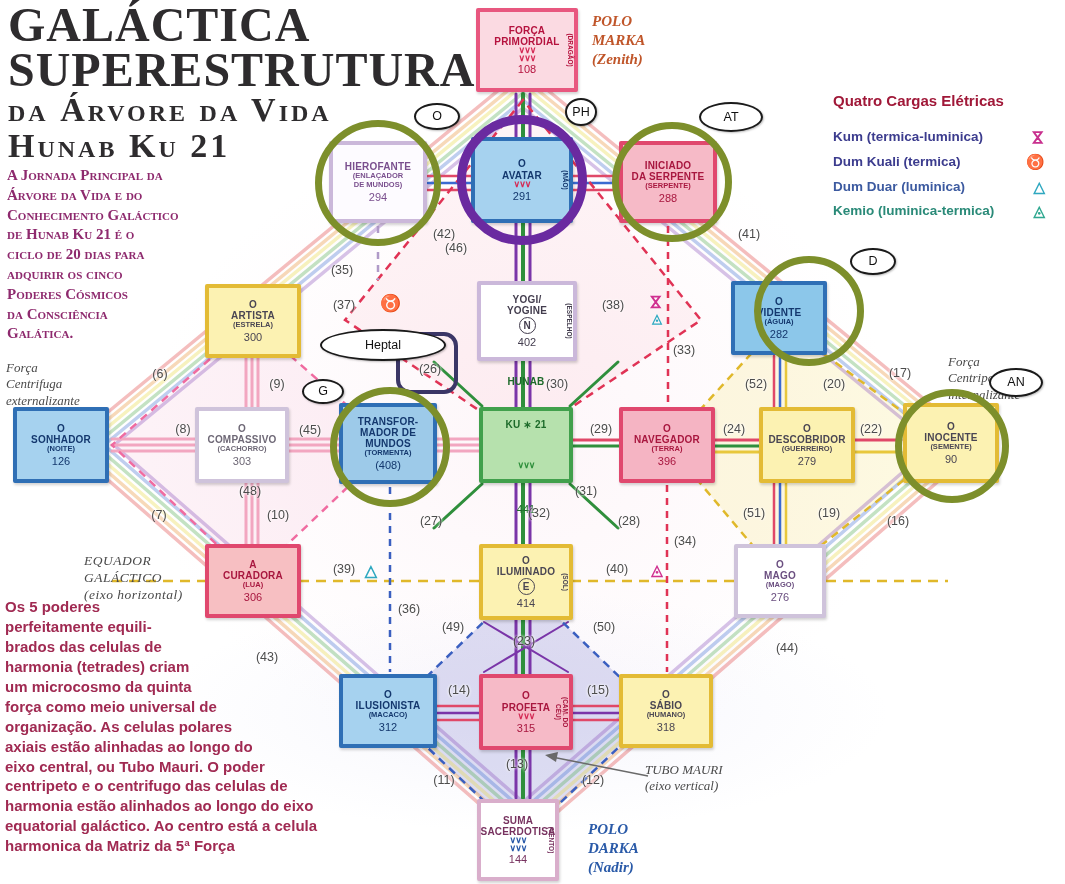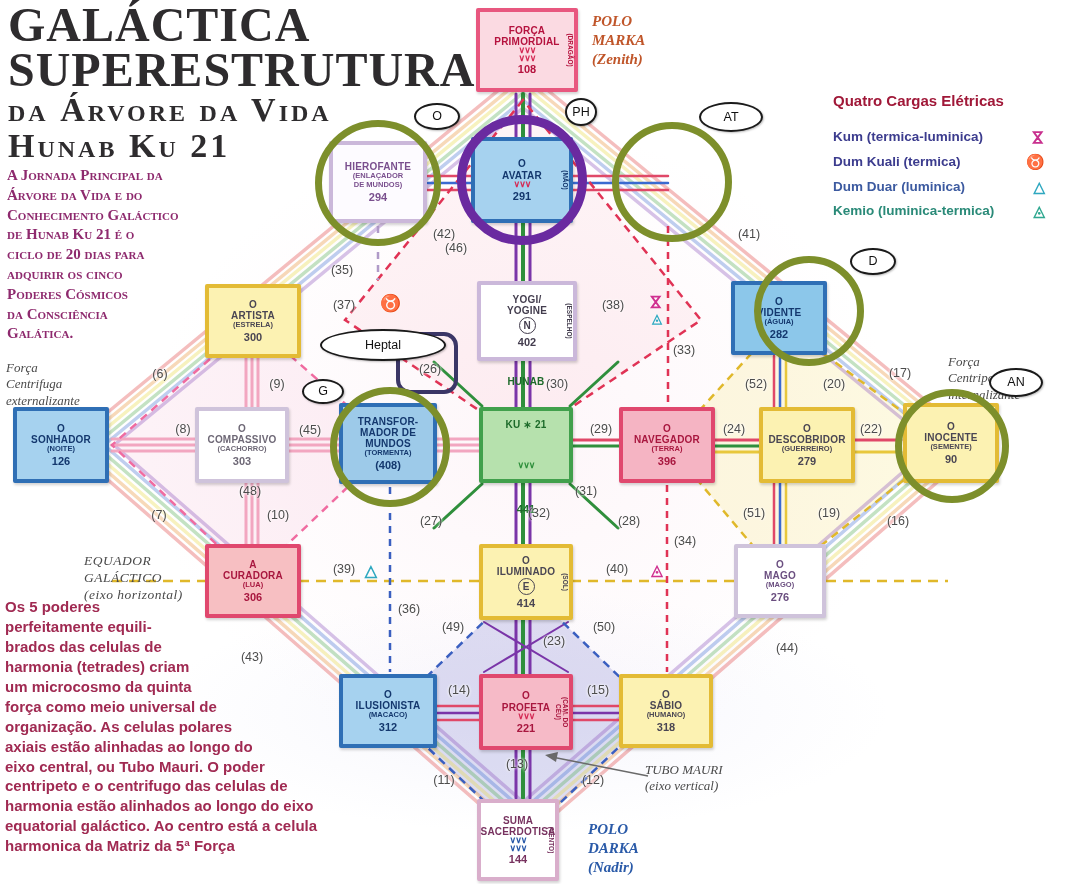--- a/index.html
+++ b/index.html
@@ -29,21 +29,21 @@
   #paragraph{position:absolute;left:5px;top:597px;width:345px;margin:0;z-index:3;font-size:15px;font-weight:600;
     line-height:1.33;color:#a02a52;white-space:pre-line}
   #nota{position:absolute;right:4px;top:800px;width:380px;z-index:3;text-align:right;font-family:"Liberation Serif",serif;
     font-style:italic;font-weight:600;font-size:15.5px;line-height:1.35;color:#b01545;white-space:pre-line}
   #overlay{position:absolute;inset:0;z-index:5}
   .node{position:absolute;border:4px solid;border-radius:2px;display:flex;flex-direction:column;align-items:center;
     justify-content:center;text-align:center;z-index:5;box-shadow:1px 2px 3px rgba(0,0,0,.18);padding:1px;box-sizing:border-box}
   .n-line{font-weight:bold;font-size:10px;line-height:1.12;letter-spacing:.2px}
   .n-glyph{font-weight:bold;font-size:9px;line-height:.85;letter-spacing:-1px}
   .n-sub{font-size:7.5px;line-height:1.18;font-weight:600}
-  .n-num{font-weight:bold;font-size:11px;margin-top:1px}
+  .n-num{font-weight:normal;font-size:11px;margin-top:1px}
   .n-circ{width:15px;height:15px;border:1.5px solid currentColor;border-radius:50%;font-size:10px;font-weight:bold;
     display:flex;align-items:center;justify-content:center;margin:1px 0}
   .n-side{position:absolute;right:0;top:50%;transform:translateY(-50%);writing-mode:vertical-rl;font-size:6.5px;font-weight:bold}
   .conn{position:absolute;transform:translate(-50%,-50%);font-size:12.5px;color:#4c4c4c;z-index:6;white-space:nowrap;
     text-shadow:0 0 3px #fff,0 0 3px #fff}
   .callout{position:absolute;background:#fff;border:2px solid #1a1a1a;border-radius:50%;display:flex;align-items:center;
     justify-content:center;font-size:12.5px;color:#111;z-index:9;box-shadow:1px 1px 2px rgba(0,0,0,.25);box-sizing:border-box}
   .ring{position:absolute;border-radius:50%;z-index:7;pointer-events:none;box-sizing:border-box}
   .dsym{position:absolute;transform:translate(-50%,-50%);font-weight:bold;z-index:6;text-shadow:0 0 2px #fff}
 </style>
@@ -200,20 +200,26 @@
         <div class="n-sub">DE MUNDOS)</div>
         <div class="n-num">294</div>
       </div>
       <div class="node" style="left: 471px; top: 137px; width: 102px; height: 86px; border-color: rgb(47, 111, 181); background: rgb(166, 210, 239); color: rgb(20, 56, 110);">
         <div class="n-line">O</div>
         <div class="n-line">AVATAR</div>
         <div class="n-glyph" style="color: rgb(212, 42, 85);">∨∨∨</div>
         <div class="n-num">291</div>
         <div class="n-side">(MÃO)</div>
       </div>
+      <div class="node" style="left: 619px; top: 141px; width: 98px; height: 82px; border-color: rgb(224, 72, 110); background: rgb(246, 186, 199); color: rgb(168, 23, 63);">
+        <div class="n-line">INICIADO</div>
+        <div class="n-line">DA SERPENTE</div>
+        <div class="n-sub">(SERPENTE)</div>
+        <div class="n-num">288</div>
+      </div>
       <div class="node" style="left: 205px; top: 284px; width: 96px; height: 74px; border-color: rgb(227, 187, 53); background: rgb(252, 242, 178); color: rgb(74, 70, 83);">
         <div class="n-line">O</div>
         <div class="n-line">ARTISTA</div>
         <div class="n-sub">(ESTRELA)</div>
         <div class="n-num">300</div>
       </div>
       <div class="node" style="left: 477px; top: 281px; width: 100px; height: 80px; border-color: rgb(203, 184, 218); background: rgb(255, 255, 255); color: rgb(67, 61, 78);">
         <div class="n-line">YOGI/</div>
         <div class="n-line">YOGINE</div>
         <div class="n-circ">N</div>
@@ -291,21 +297,21 @@
       <div class="node" style="left: 339px; top: 674px; width: 98px; height: 74px; border-color: rgb(47, 111, 181); background: rgb(166, 210, 239); color: rgb(20, 56, 110);">
         <div class="n-line">O</div>
         <div class="n-line">ILUSIONISTA</div>
         <div class="n-sub">(MACACO)</div>
         <div class="n-num">312</div>
       </div>
       <div class="node" style="left: 479px; top: 674px; width: 94px; height: 76px; border-color: rgb(224, 72, 110); background: rgb(246, 186, 199); color: rgb(168, 23, 63);">
         <div class="n-line">O</div>
         <div class="n-line">PROFETA</div>
         <div class="n-glyph" style="color: rgb(212, 42, 85);">∨∨∨</div>
-        <div class="n-num">221</div>
+        <div class="n-num">315</div>
         <div class="n-side">(CAM. DO CÉU)</div>
       </div>
       <div class="node" style="left: 619px; top: 674px; width: 94px; height: 74px; border-color: rgb(227, 187, 53); background: rgb(252, 242, 178); color: rgb(74, 70, 83);">
         <div class="n-line">O</div>
         <div class="n-line">SÁBIO</div>
         <div class="n-sub">(HUMANO)</div>
         <div class="n-num">318</div>
       </div>
       <div class="node" style="left: 477px; top: 799px; width: 82px; height: 82px; border-color: rgb(217, 174, 203); background: rgb(255, 255, 255); color: rgb(119, 50, 95);">
         <div class="n-line">SUMA</div>
@@ -342,23 +348,23 @@
       <div class="conn" style="left: 586px; top: 491px;">(31)</div>
       <div class="conn" style="left: 629px; top: 521px;">(28)</div>
       <div class="conn" style="left: 685px; top: 541px;">(34)</div>
       <div class="conn" style="left: 754px; top: 513px;">(51)</div>
       <div class="conn" style="left: 829px; top: 513px;">(19)</div>
       <div class="conn" style="left: 898px; top: 521px;">(16)</div>
       <div class="conn" style="left: 344px; top: 569px;">(39)</div>
       <div class="conn" style="left: 617px; top: 569px;">(40)</div>
       <div class="conn" style="left: 409px; top: 609px;">(36)</div>
       <div class="conn" style="left: 453px; top: 627px;">(49)</div>
-      <div class="conn" style="left: 554px; top: 641px;">(23)</div>
+      <div class="conn" style="left: 524px; top: 641px;">(23)</div>
       <div class="conn" style="left: 604px; top: 627px;">(50)</div>
-      <div class="conn" style="left: 252px; top: 657px;">(43)</div>
+      <div class="conn" style="left: 267px; top: 657px;">(43)</div>
       <div class="conn" style="left: 787px; top: 648px;">(44)</div>
       <div class="conn" style="left: 459px; top: 690px;">(14)</div>
       <div class="conn" style="left: 598px; top: 690px;">(15)</div>
       <div class="conn" style="left: 517px; top: 764px;">(13)</div>
       <div class="conn" style="left: 444px; top: 780px;">(11)</div>
       <div class="conn" style="left: 593px; top: 780px;">(12)</div>
       <div class="ring" style="left: 315px; top: 120px; width: 126px; height: 126px; border: 7px solid rgb(125, 143, 43);"></div>
       <div class="ring" style="left: 457px; top: 115px; width: 130px; height: 130px; border: 9px solid rgb(106, 42, 160);"></div>
       <div class="ring" style="left: 612px; top: 122px; width: 120px; height: 120px; border: 7px solid rgb(125, 143, 43);"></div>
       <div class="ring" style="left: 754px; top: 256px; width: 110px; height: 110px; border: 7px solid rgb(125, 143, 43);"></div>

